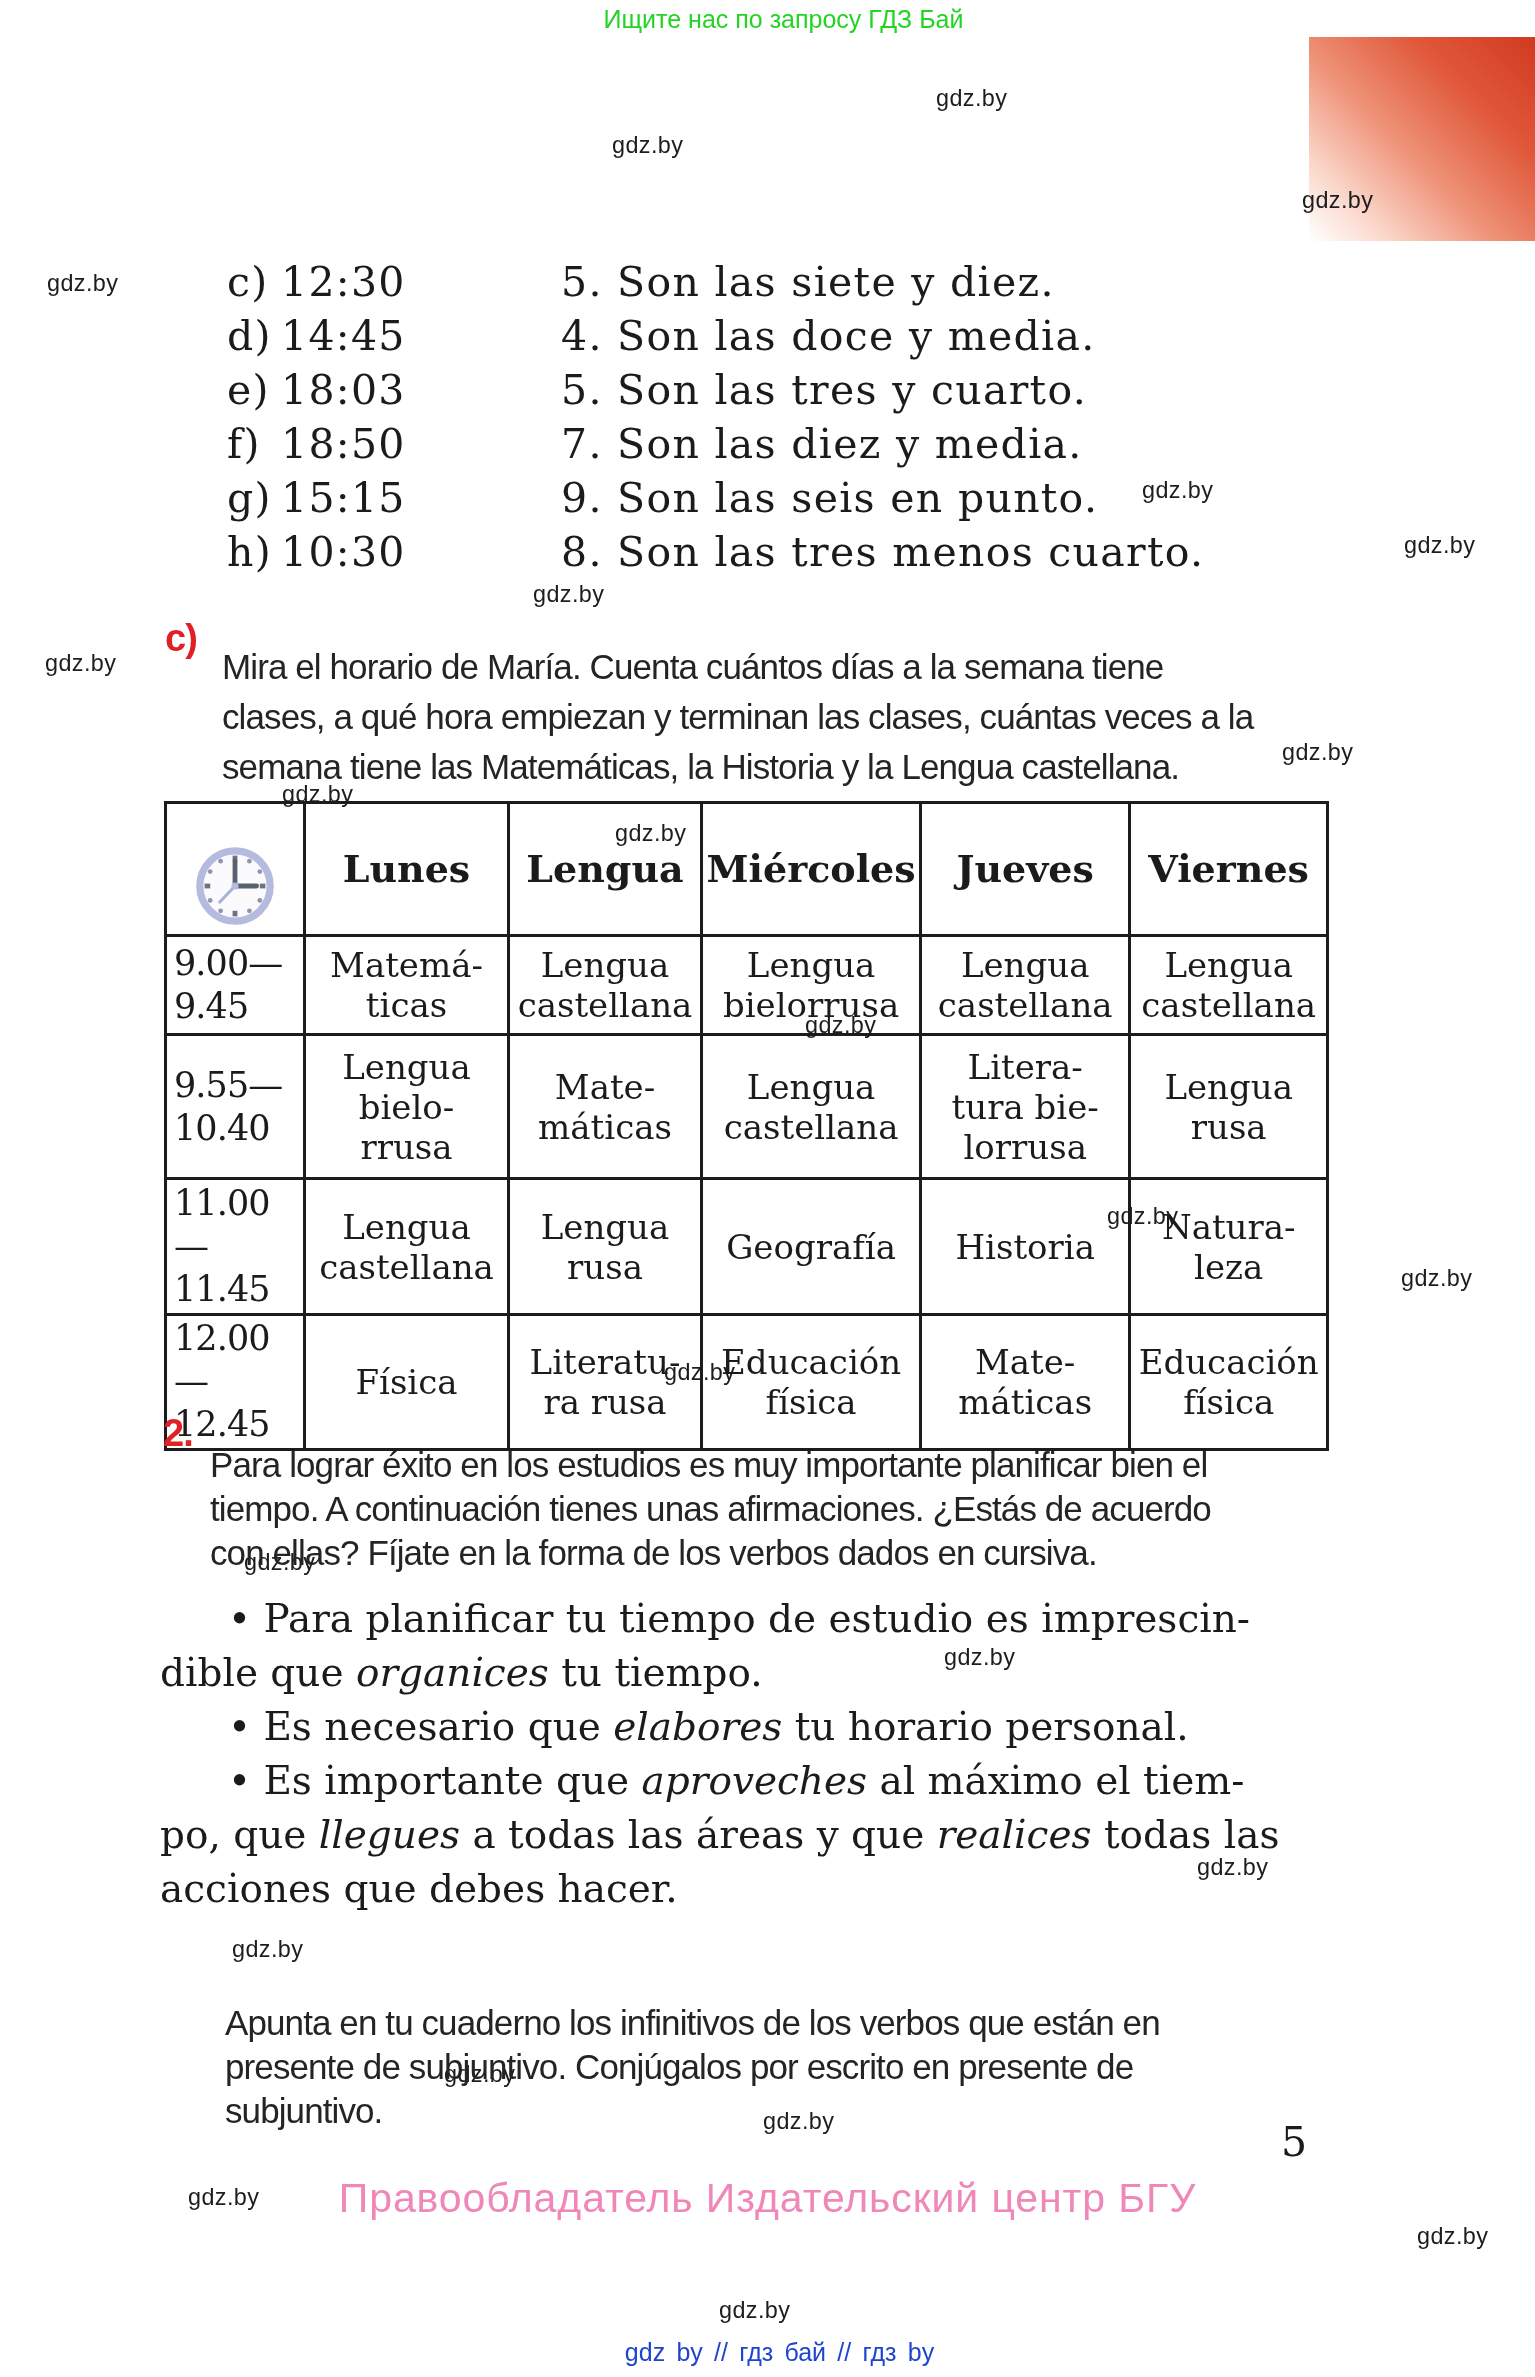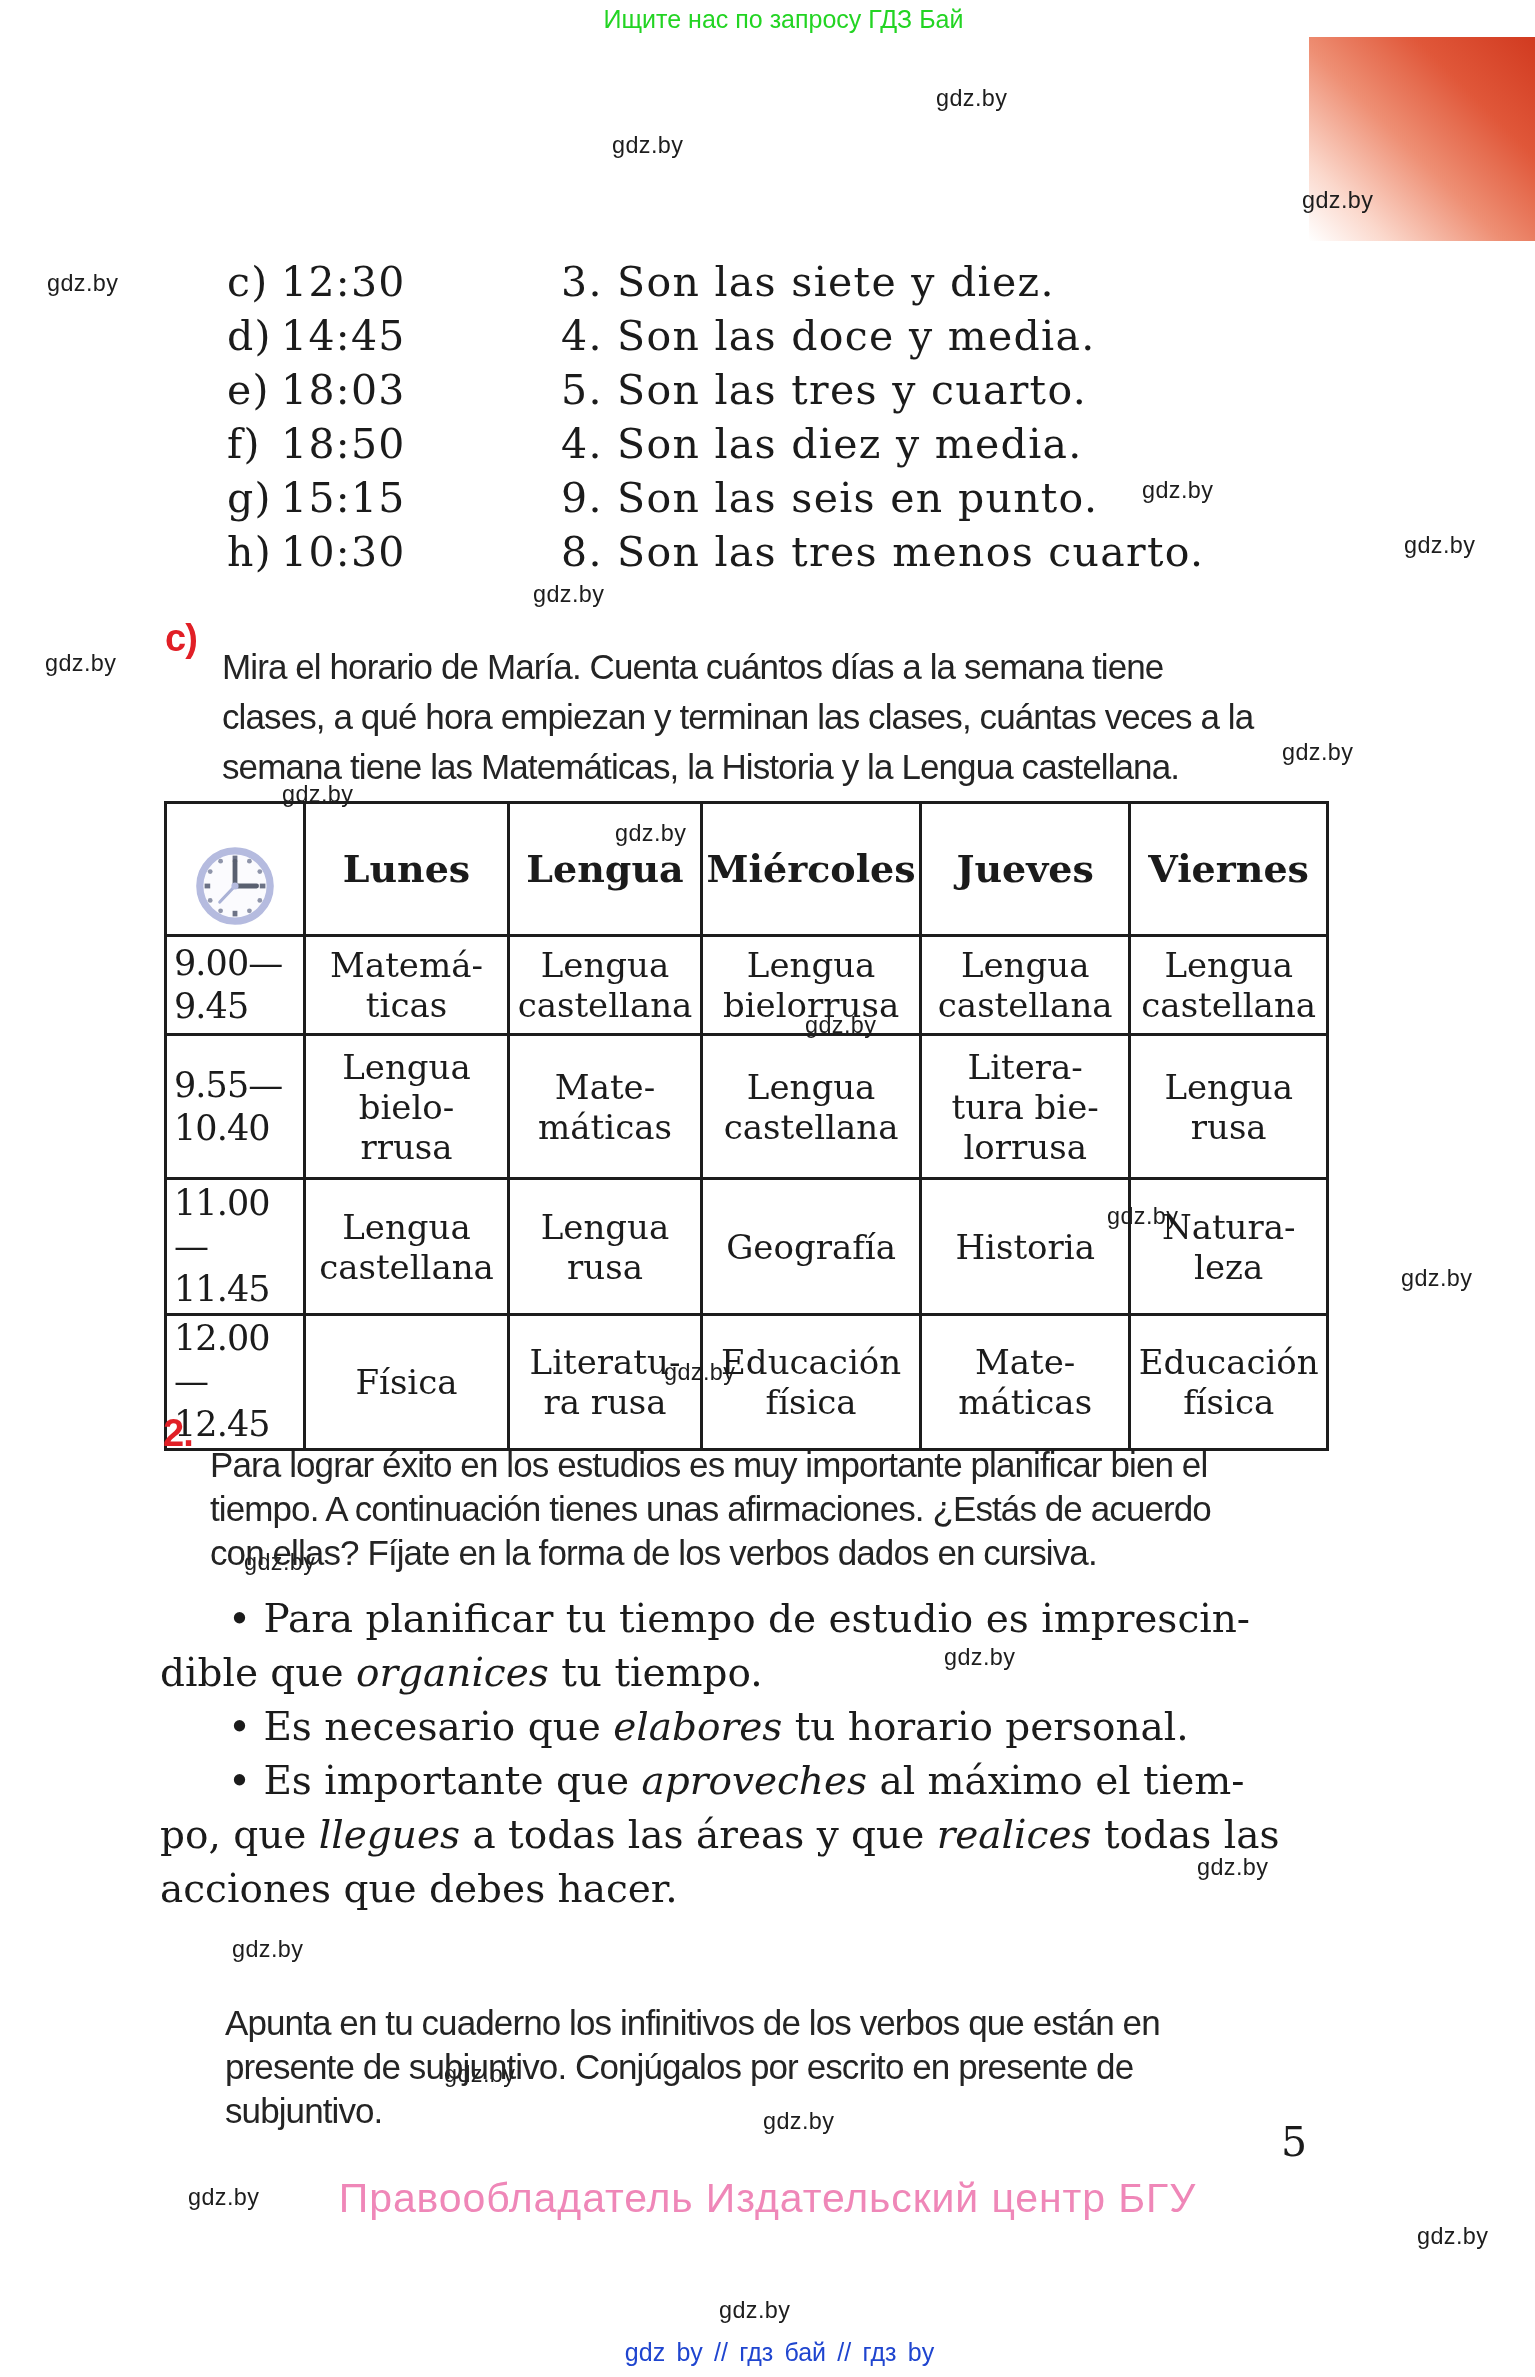--- a/index.html
+++ b/index.html
@@ -88,36 +88,36 @@
       <span class="wm" style="left: 763px; top: 2108px;">gdz.by</span>
       <span class="wm" style="left: 188px; top: 2184px;">gdz.by</span>
       <span class="wm" style="left: 1417px; top: 2223px;">gdz.by</span>
       <span class="wm" style="left: 719px; top: 2297px;">gdz.by</span>
     </div>
 
   <div id="match">
       <div class="match-row">
         <span class="m-letter">c)</span>
         <span class="m-value">12:30</span>
-        <span class="m-sentence">3. Son las siete y diez.</span>
+        <span class="m-sentence">5. Son las siete y diez.</span>
       </div>
       <div class="match-row">
         <span class="m-letter">d)</span>
         <span class="m-value">14:45</span>
         <span class="m-sentence">4. Son las doce y media.</span>
       </div>
       <div class="match-row">
         <span class="m-letter">e)</span>
         <span class="m-value">18:03</span>
         <span class="m-sentence">5. Son las tres y cuarto.</span>
       </div>
       <div class="match-row">
         <span class="m-letter">f)</span>
         <span class="m-value">18:50</span>
-        <span class="m-sentence">4. Son las diez y media.</span>
+        <span class="m-sentence">7. Son las diez y media.</span>
       </div>
       <div class="match-row">
         <span class="m-letter">g)</span>
         <span class="m-value">15:15</span>
         <span class="m-sentence">9. Son las seis en punto.</span>
       </div>
       <div class="match-row">
         <span class="m-letter">h)</span>
         <span class="m-value">10:30</span>
         <span class="m-sentence">8. Son las tres menos cuarto.</span>

